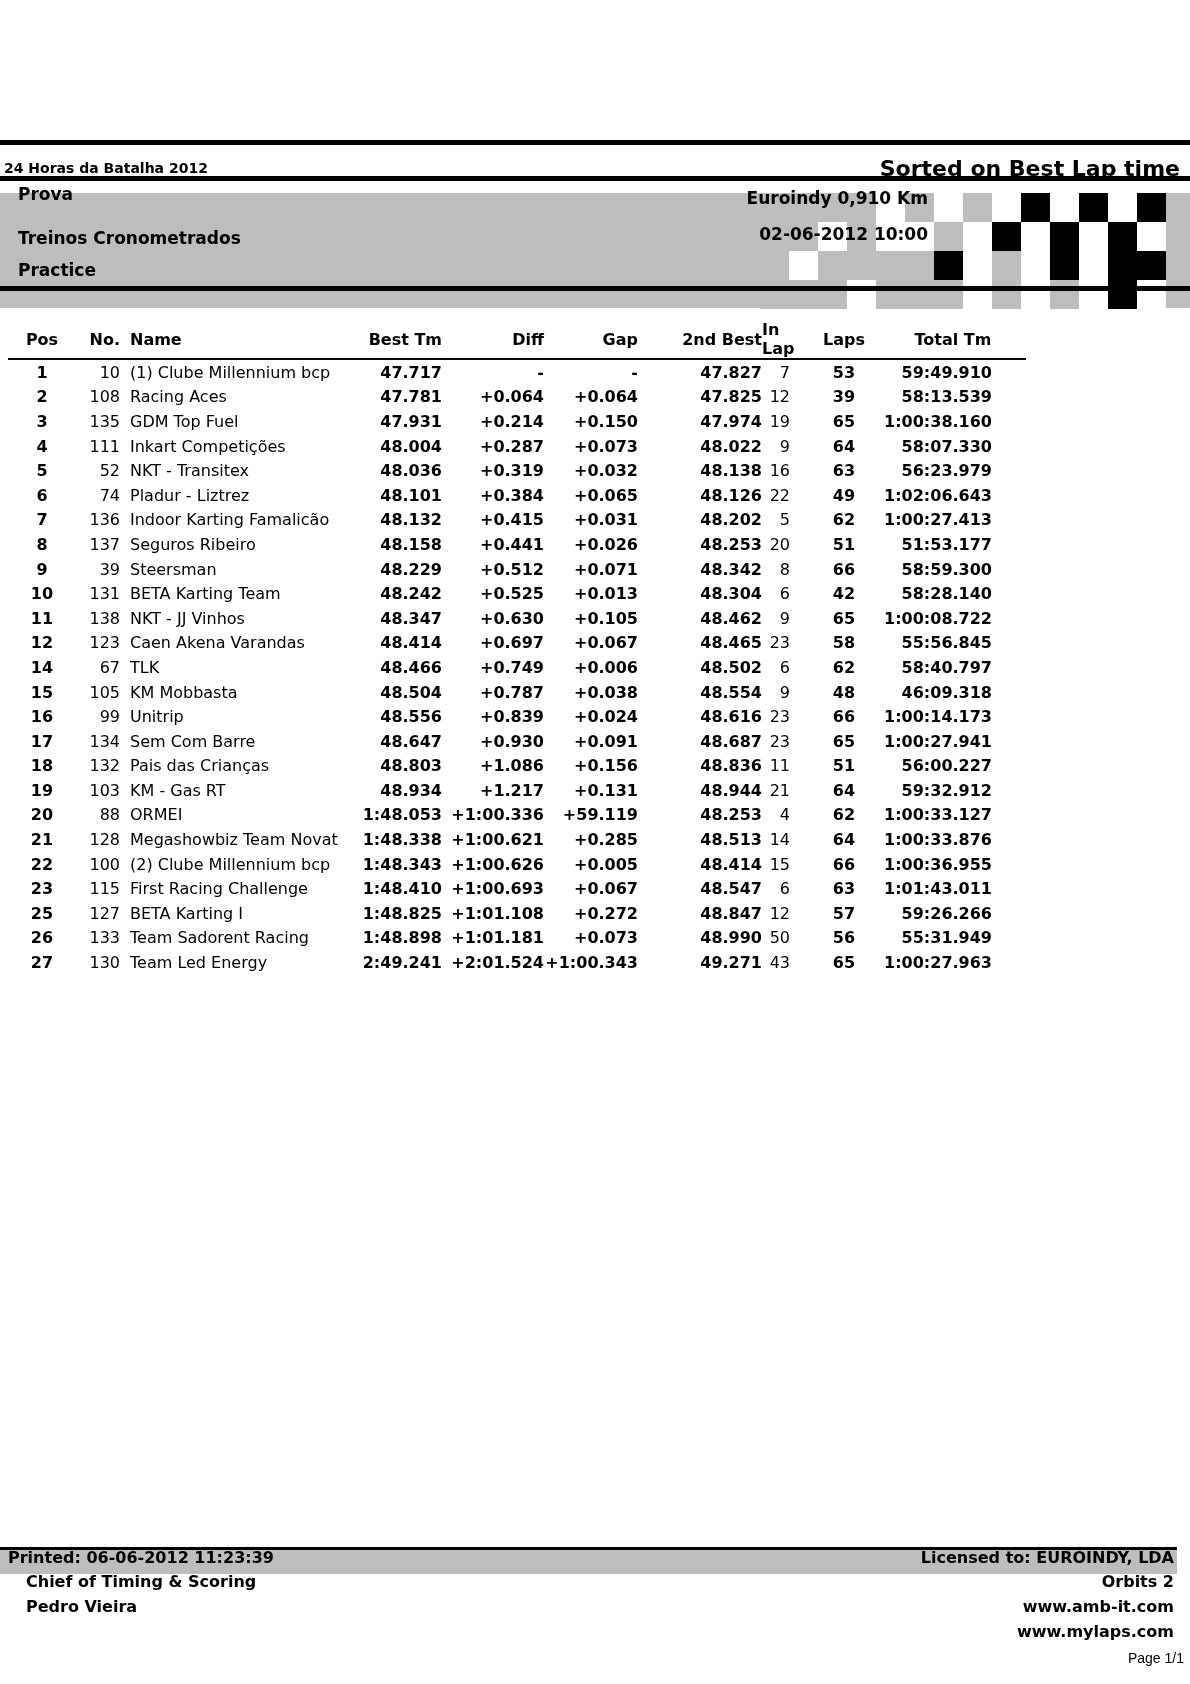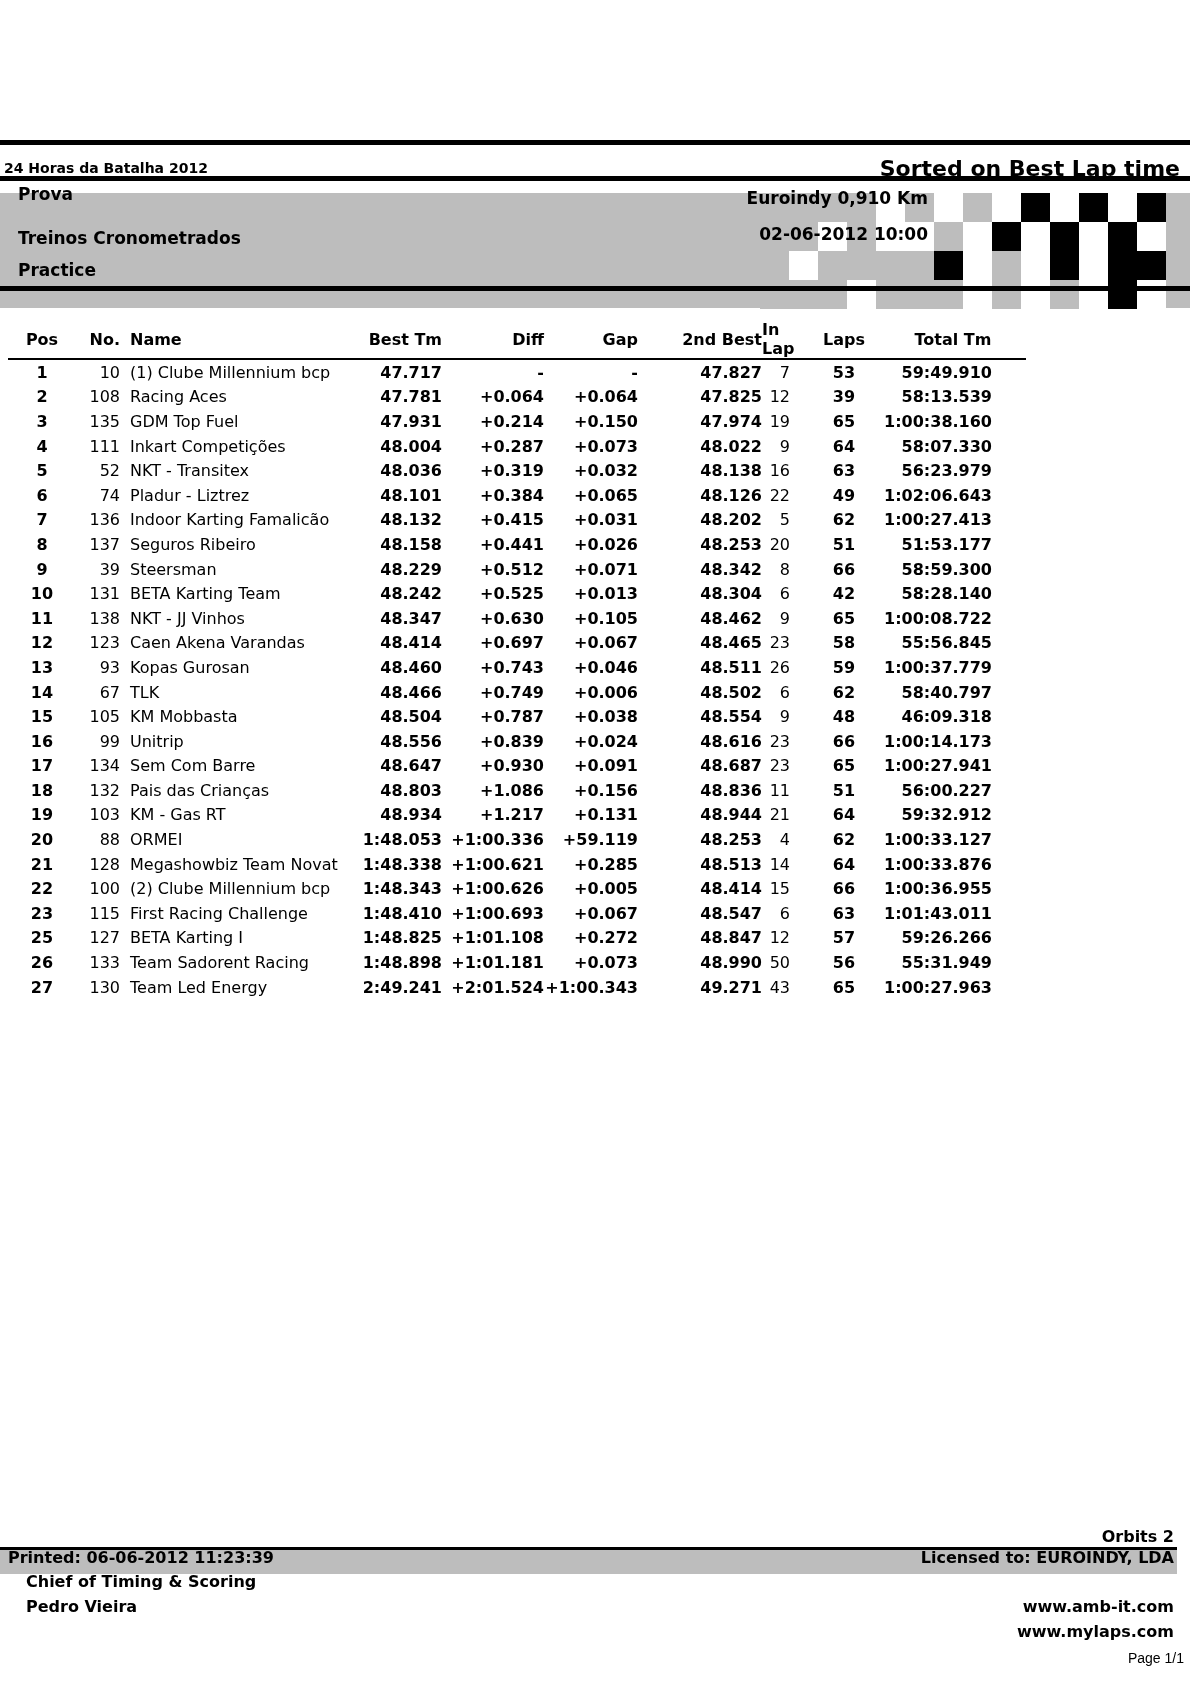--- a/index.html
+++ b/index.html
@@ -277,33 +277,20 @@
         <td class="l">Caen Akena Varandas</td>
         <td class="r b">48.414</td>
         <td class="r b">+0.697</td>
         <td class="r b">+0.067</td>
         <td class="r b">48.465</td>
         <td class="r" style="padding-right: 18px;">23</td>
         <td class="c b">58</td>
         <td class="r b" style="padding-right: 34px;">55:56.845</td>
       </tr>
       <tr>
-        <td class="c b">13</td>
-        <td class="r">93</td>
-        <td class=""></td>
-        <td class="l">Kopas Gurosan</td>
-        <td class="r b">48.460</td>
-        <td class="r b">+0.743</td>
-        <td class="r b">+0.046</td>
-        <td class="r b">48.511</td>
-        <td class="r" style="padding-right: 18px;">26</td>
-        <td class="c b">59</td>
-        <td class="r b" style="padding-right: 34px;">1:00:37.779</td>
-      </tr>
-      <tr>
         <td class="c b">14</td>
         <td class="r">67</td>
         <td class=""></td>
         <td class="l">TLK</td>
         <td class="r b">48.466</td>
         <td class="r b">+0.749</td>
         <td class="r b">+0.006</td>
         <td class="r b">48.502</td>
         <td class="r" style="padding-right: 18px;">6</td>
         <td class="c b">62</td>
@@ -466,16 +453,16 @@
         <td class="r b" style="padding-right: 34px;">1:00:27.963</td>
       </tr>
     </tbody>
 </table>
 
 <div class="footer-band"></div>
 <div class="f-text" style="left:8px;top:1548px;">Printed: 06-06-2012 11:23:39</div>
 <div class="f-text" style="right:16px;top:1548px;">Licensed to:  EUROINDY, LDA</div>
 <div class="f-text" style="left:26px;top:1572px;">Chief of Timing &amp; Scoring</div>
 <div class="f-text" style="left:26px;top:1597px;">Pedro Vieira</div>
-<div class="f-text" style="right:16px;top:1527px;margin-left:16px;">Orbits 2</div>
+<div class="f-text" style="right:16px;top:1572px;margin-left:16px;">Orbits 2</div>
 <div class="f-text" style="right:16px;top:1597px;">www.amb-it.com</div>
 <div class="f-text" style="right:16px;top:1622px;">www.mylaps.com</div>
 <div class="page-num">Page 1/1</div>
 
 </body></html>

